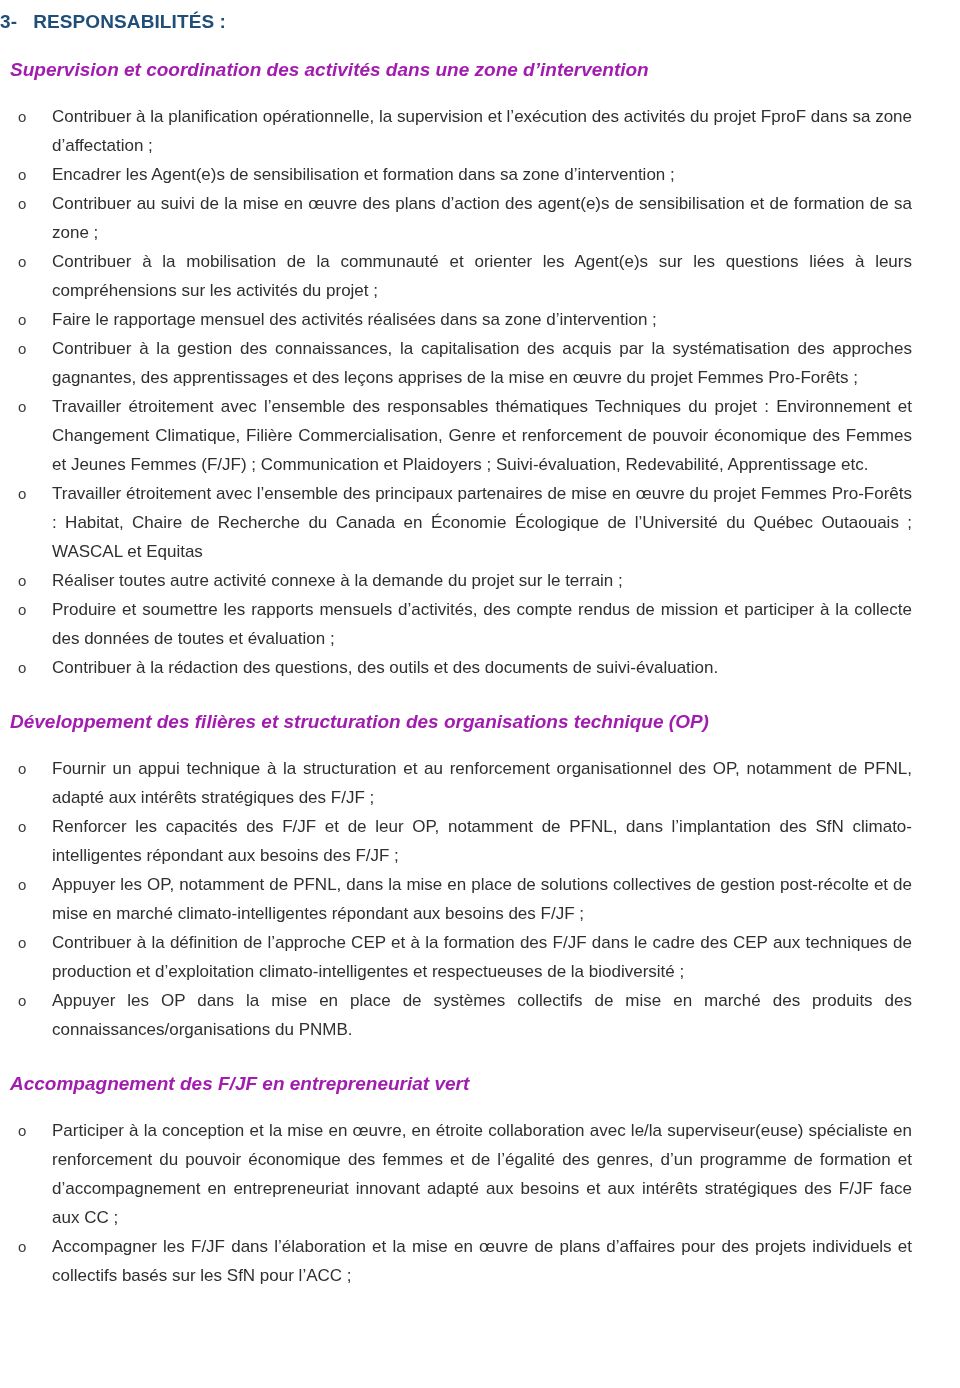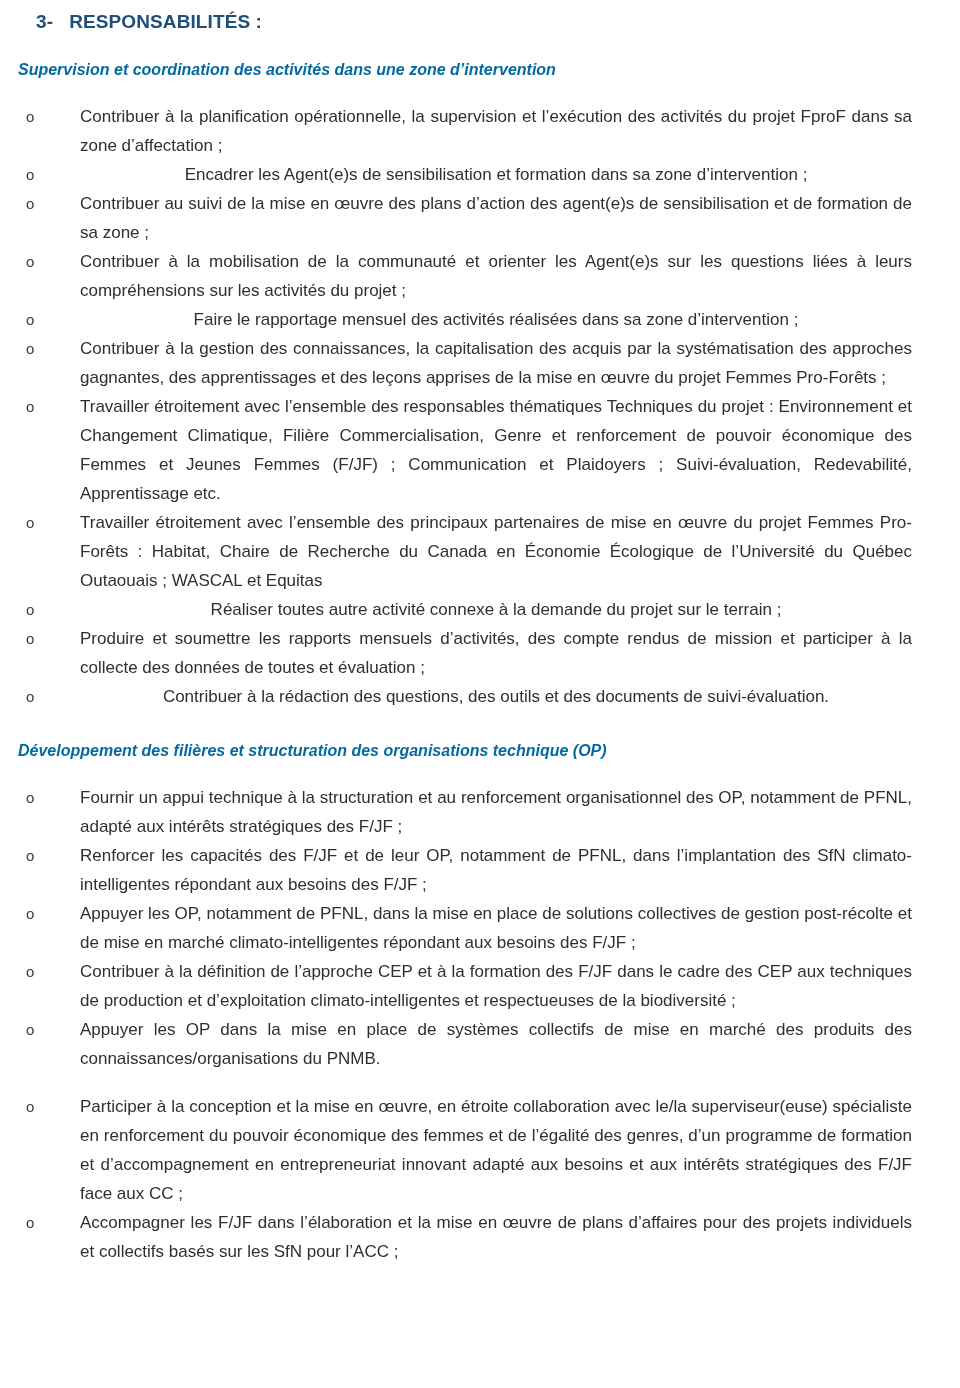--- a/index.html
+++ b/index.html
@@ -25,51 +25,50 @@
     background: #ffffff;
   }
 
   
   .section-heading {
     font-size: 19px;
     font-weight: bold;
     color: #1f4e79;
     letter-spacing: 0.1px;
     margin: 9px 0 0 0;
-    padding-left: 36px;
     line-height: 26px;
     white-space: pre;
   }
 
   
   .subheading {
-    font-size: 16px;
+    font-size: 19px;
     font-weight: bold;
     font-style: italic;
-    color: #0369a1;
-    padding-left: 18px;
+    color: #a21caf;
+    padding-left: 10px;
     line-height: 27px;
     margin: 0;
   }
 
   .sub-gap-top   { margin-top: 21px; }
   .sub-gap-top-2 { margin-top: 26px; }
 
   
   ul.bullets {
     list-style: none;
     margin: 0;
     padding: 0;
   }
   ul.list-gap-top { margin-top: 19px; }
 
   ul.bullets > li {
     position: relative;
-    padding-left: 72px;
-    margin: 0 48px 0 8px;
+    padding-left: 52px;
+    margin: 0 48px 0 0;
     font-size: 17px;
     line-height: 29px;
     color: #2f2f2f;
     text-align: justify;
     text-justify: inter-word;
   }
 
   ul.bullets > li::before {
     content: "o";
     position: absolute;
@@ -81,21 +80,21 @@
     font-family: "Liberation Sans", sans-serif;
   }
 
   
   ul.bullets > li > span.txt {
     display: inline;
   }
 
   
   ul.bullets > li.nojust {
-    text-align: center;
+    text-align: left;
   }
 
   
   ul.bullets > li.indent-extra > span.txt::before {
     content: " ";
   }
 </style>
 </head>
 <body>
 
@@ -122,19 +121,20 @@
   <h2 class="subheading sub-gap-top-2">Développement des filières et structuration des organisations technique (OP)</h2>
 
   <ul class="bullets list-gap-top">
     <li><span class="txt">Fournir un appui technique à la structuration et au renforcement organisationnel des OP, notamment de PFNL, adapté aux intérêts stratégiques des F/JF ;</span></li>
     <li><span class="txt">Renforcer les capacités des F/JF et de leur OP, notamment de PFNL, dans l’implantation des SfN climato-intelligentes répondant aux besoins des F/JF ;</span></li>
     <li><span class="txt">Appuyer les OP, notamment de PFNL, dans la mise en place de solutions collectives de gestion post-récolte et de mise en marché climato-intelligentes répondant aux besoins des F/JF ;</span></li>
     <li><span class="txt">Contribuer à la définition de l’approche CEP et à la formation des F/JF dans le cadre des CEP aux techniques de production et d’exploitation climato-intelligentes et respectueuses de la biodiversité ;</span></li>
     <li><span class="txt">Appuyer les OP dans la mise en place de systèmes collectifs de mise en marché des produits des connaissances/organisations du PNMB.</span></li>
   </ul>
 
+  <h2 class="subheading sub-gap-top-2">Accompagnement des F/JF en entrepreneuriat vert</h2>
 
   <ul class="bullets list-gap-top">
     <li><span class="txt">Participer à la conception et la mise en œuvre, en étroite collaboration avec le/la superviseur(euse) spécialiste en renforcement du pouvoir économique des femmes et de l’égalité des genres, d’un programme de formation et d’accompagnement en entrepreneuriat innovant adapté aux besoins et aux intérêts stratégiques des F/JF face aux CC ;</span></li>
     <li><span class="txt">Accompagner les F/JF dans l’élaboration et la mise en œuvre de plans d’affaires pour des projets individuels et collectifs basés sur les SfN pour l’ACC ;</span></li>
   </ul>
 
 </div>
 
 </body></html>

